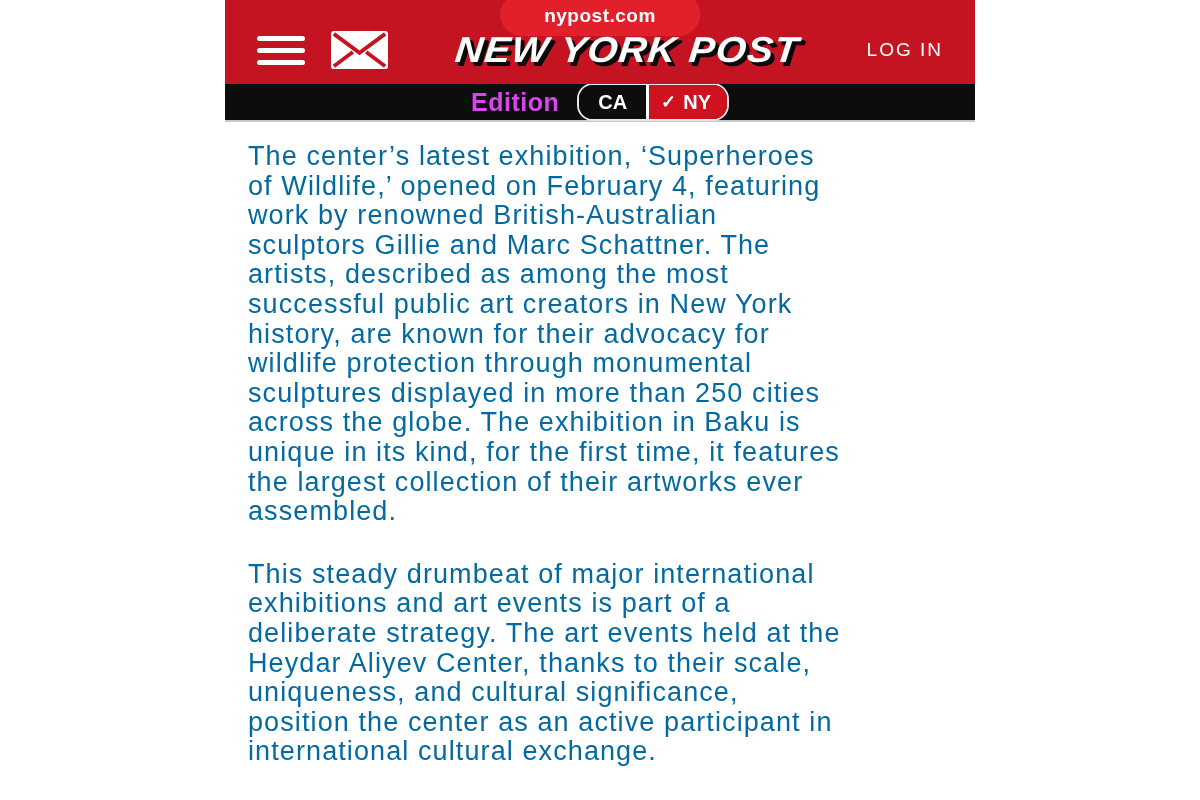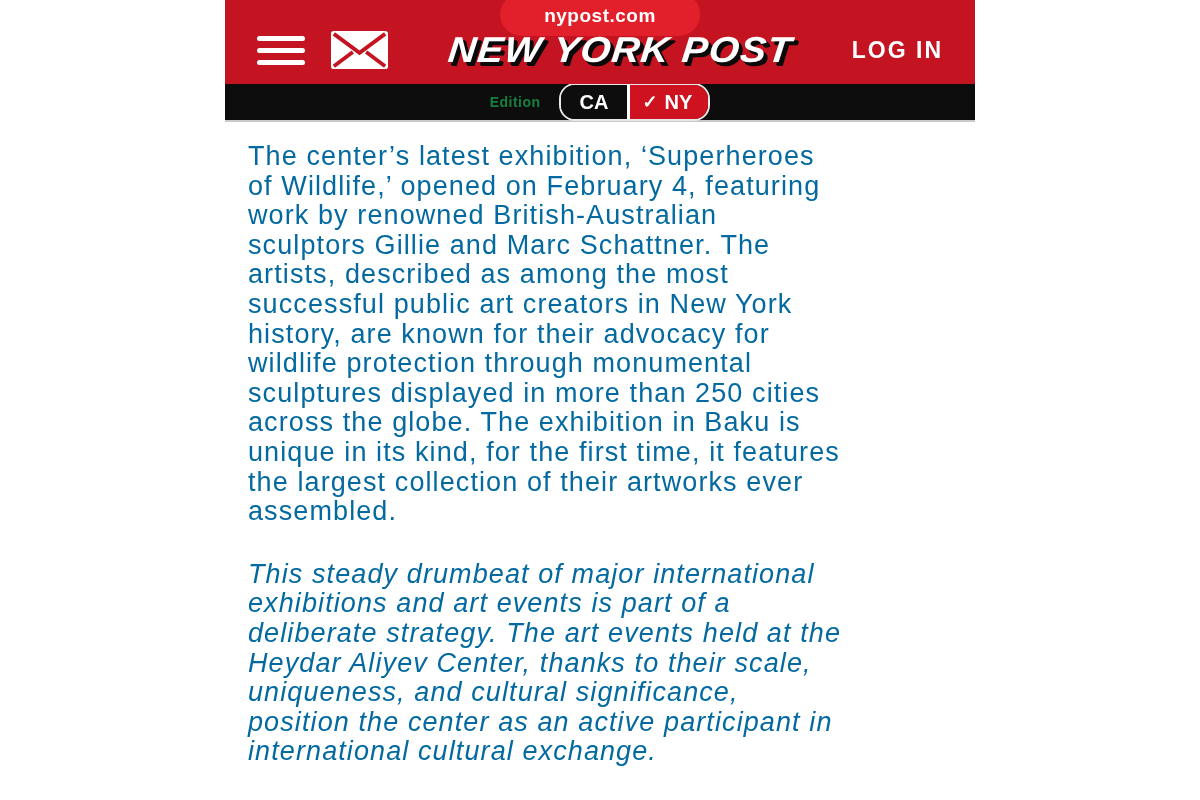--- a/index.html
+++ b/index.html
@@ -80,41 +80,41 @@
   }
   .logo .logo-inner {
     display: inline-block;
     transform: skewX(-6deg) scaleX(1.08);
     letter-spacing: 1px;
     text-shadow: 3px 3px 0 #0a0a0a, 4px 4px 0 #0a0a0a;
   }
   .login {
     flex: 0 0 auto;
     color: #ffffff;
-    font-weight: bold;
-    font-size: 23px;
+    font-weight: normal;
+    font-size: 19px;
     letter-spacing: 2px;
     cursor: pointer;
     white-space: nowrap;
   }
 
   
   .edition-bar {
     height: 38px;
     background: #0d0d0d;
     border-bottom: 2px solid #c9c9c9;
     display: flex;
     align-items: center;
     justify-content: center;
     gap: 18px;
   }
   .edition-label {
-    color: #15803d;
-    font-weight: bold;
-    font-size: 14px;
+    color: #d946ef;
+    font-weight: bold;
+    font-size: 25px;
     letter-spacing: 0.5px;
   }
   .edition-toggle {
     display: flex;
     align-items: stretch;
     height: 38px;
     border: 2px solid #e8e8e8;
     border-radius: 16px;
     overflow: hidden;
   }
@@ -152,21 +152,21 @@
     background: #ffffff;
   }
   .article p {
     color: #0369a1;
     font-size: 27px;
     line-height: 29.6px;
     letter-spacing: 1.1px;
     white-space: pre-line;
     margin: 0 0 33px 0;
   }
-  .article p:last-child { margin-bottom: 0; font-style: italic; }
+  .article p:last-child { margin-bottom: 0; }
 </style>
 </head>
 <body>
 
 <div class="screen">
 
   <header class="site-header">
     <div class="url-pill">nypost.com</div>
 
     <div class="nav-row">

